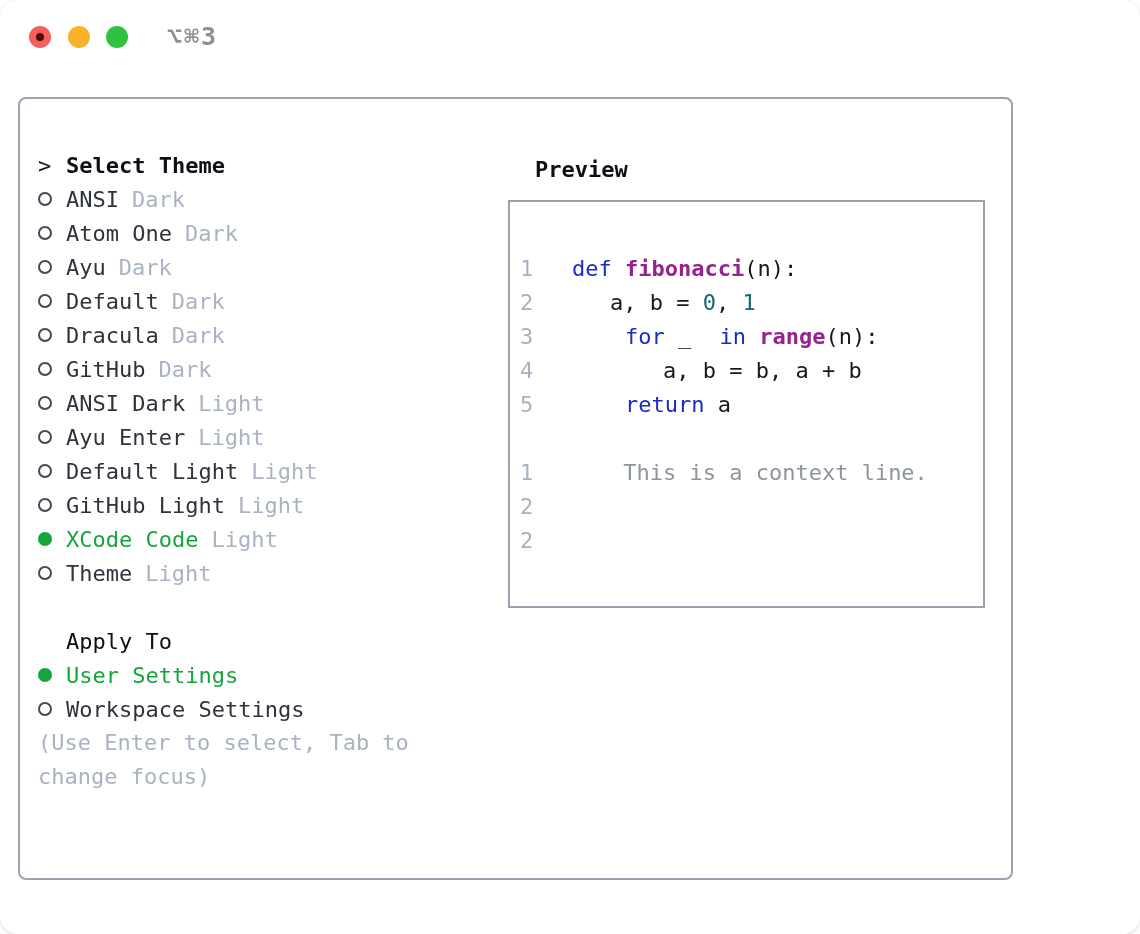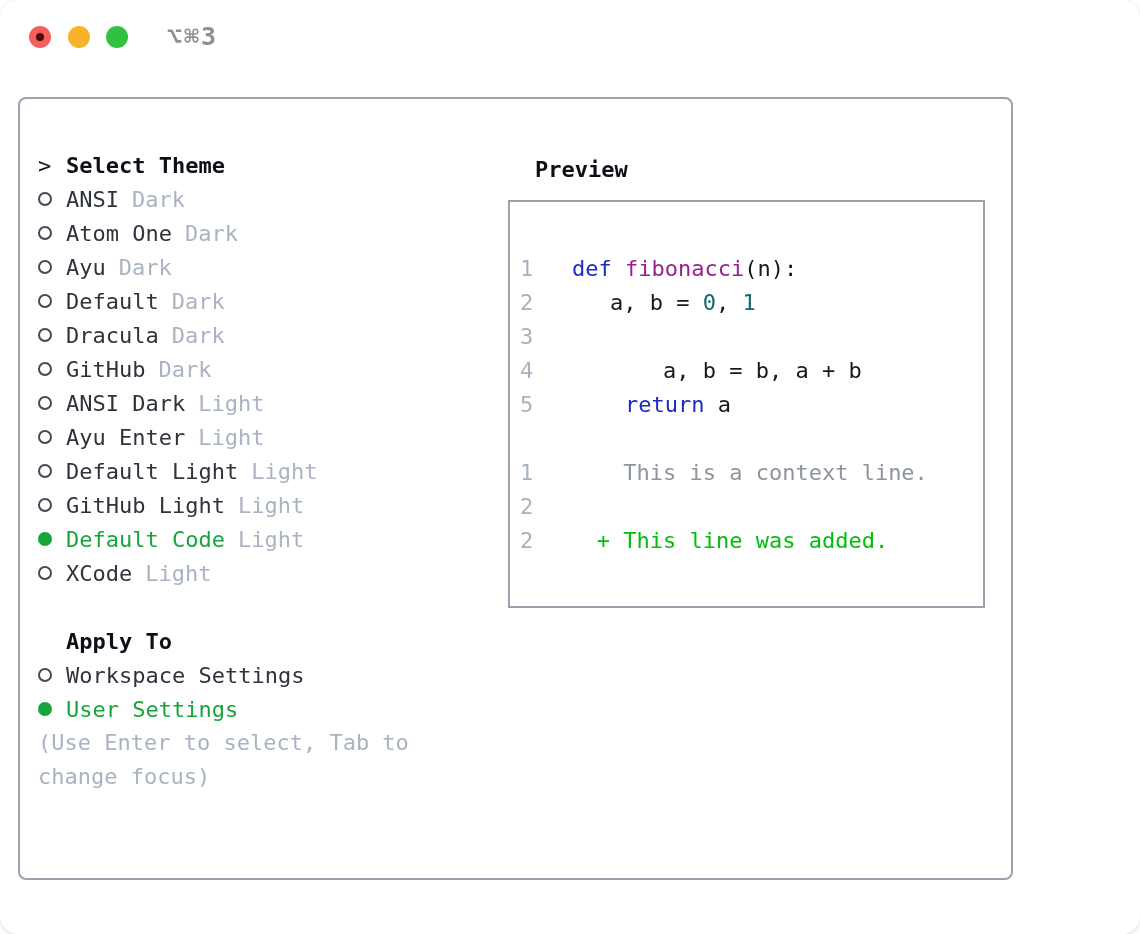--- a/index.html
+++ b/index.html
@@ -16,38 +16,38 @@
   
   .panel{position:absolute;left:18px;top:97px;width:995px;height:783px;box-sizing:border-box;
          border:2px solid var(--panel-border);border-radius:8px;background:#fff;}
   
   .left-col{position:absolute;left:38px;top:148px;width:440px;font-size:22px;color:var(--item-name);}
   .row{height:34px;display:flex;align-items:center;white-space:pre;}
   .row.blank{height:34px;}
   .marker{width:28px;flex:0 0 28px;display:flex;align-items:center;}
   .prompt-char{font-size:22px;color:var(--pl);}
   .hdr{font-weight:bold;color:var(--header-text);}
-  .hdr2{color:var(--header-text);font-weight:bold;}
+  .hdr2{color:var(--header-text);}
   .circle{width:14px;height:14px;border-radius:50%;box-sizing:border-box;
           border:2px solid var(--radio-ring);}
   .circle.on{border:none;background:var(--selected-green);}
   .name{color:var(--item-name);}
   .name.sel{color:var(--selected-green);}
   .variant{color:var(--item-variant);margin-left:13px;}
   .hint{line-height:34px;white-space:pre-line;color:var(--hint-text);}
   
   .preview-hdr{position:absolute;left:512px;top:148px;height:34px;display:flex;
                align-items:flex-end;font-size:22px;margin-left:23px;}
   .preview-box{position:absolute;left:508px;top:200px;width:477px;height:408px;
                box-sizing:border-box;border:2px solid var(--panel-border);
                padding:49px 0 0 10px;background:#fff;}
   .line{height:34px;display:flex;align-items:center;font-size:22px;white-space:pre;}
   .gutter{width:14px;flex:0 0 14px;color:var(--gutter);}
   .code{margin-left:23px;}
-  .c-kw{color:var(--kw);margin-left:15px;} .c-fn{color:var(--fn);} .c-num{color:var(--num);}
+  .c-kw{color:var(--kw);margin-left:15px;} .c-fn{color:var(--fn);font-weight:bold;} .c-num{color:var(--num);}
   .c-pl{color:var(--pl);} .c-ctx{color:var(--ctx);} .c-del{color:var(--del);}
   .c-add{color:var(--add);}
 </style>
 </head>
 <body>
 
 <div class="window">
 
   <span class="tl" style="left: 29px; background: rgb(244, 96, 92);">
       <span class="dot" style="background: rgb(74, 14, 12);"></span>
@@ -67,49 +67,49 @@
         <div class="row"><span class="marker"><span class="circle"></span></span><span class="name">ANSI</span><span class="variant">Dark</span></div>
         <div class="row"><span class="marker"><span class="circle"></span></span><span class="name">Atom One</span><span class="variant">Dark</span></div>
         <div class="row"><span class="marker"><span class="circle"></span></span><span class="name">Ayu</span><span class="variant">Dark</span></div>
         <div class="row"><span class="marker"><span class="circle"></span></span><span class="name">Default</span><span class="variant">Dark</span></div>
         <div class="row"><span class="marker"><span class="circle"></span></span><span class="name">Dracula</span><span class="variant">Dark</span></div>
         <div class="row"><span class="marker"><span class="circle"></span></span><span class="name">GitHub</span><span class="variant">Dark</span></div>
         <div class="row"><span class="marker"><span class="circle"></span></span><span class="name">ANSI Dark</span><span class="variant">Light</span></div>
         <div class="row"><span class="marker"><span class="circle"></span></span><span class="name">Ayu Enter</span><span class="variant">Light</span></div>
         <div class="row"><span class="marker"><span class="circle"></span></span><span class="name">Default Light</span><span class="variant">Light</span></div>
         <div class="row"><span class="marker"><span class="circle"></span></span><span class="name">GitHub Light</span><span class="variant">Light</span></div>
-        <div class="row"><span class="marker"><span class="circle on"></span></span><span class="name sel">Default Code</span><span class="variant">Light</span></div>
-        <div class="row"><span class="marker"><span class="circle"></span></span><span class="name">XCode</span><span class="variant">Light</span></div>
+        <div class="row"><span class="marker"><span class="circle on"></span></span><span class="name sel">XCode Code</span><span class="variant">Light</span></div>
+        <div class="row"><span class="marker"><span class="circle"></span></span><span class="name">Theme</span><span class="variant">Light</span></div>
       </div>
     <div class="row blank"></div>
     <div class="row">
       <span class="marker"></span>
       <span class="hdr2">Apply To</span>
     </div>
     <div id="apply-list">
+        <div class="row"><span class="marker"><span class="circle on"></span></span><span class="name sel">User Settings</span></div>
         <div class="row"><span class="marker"><span class="circle"></span></span><span class="name">Workspace Settings</span></div>
-        <div class="row"><span class="marker"><span class="circle on"></span></span><span class="name sel">User Settings</span></div>
       </div>
     <div class="hint">(Use Enter to select, Tab to
 change focus)</div>
   </div>
 
   <div class="preview-hdr">
     <span class="hdr">Preview</span>
   </div>
 
   <div class="preview-box">
     <div id="code-lines">
         <div class="line"><span class="gutter">1</span><span class="code"><span class="c-kw">def</span><span class="c-pl"> </span><span class="c-fn">fibonacci</span><span class="c-pl">(n):</span></span></div>
         <div class="line"><span class="gutter">2</span><span class="code"><span class="c-pl">    a, b = </span><span class="c-num">0</span><span class="c-pl">, </span><span class="c-num">1</span></span></div>
-        <div class="line"><span class="gutter">3</span></div>
+        <div class="line"><span class="gutter">3</span><span class="code"><span class="c-pl">    </span><span class="c-kw">for</span><span class="c-pl"> _ </span><span class="c-kw">in</span><span class="c-pl"> </span><span class="c-fn">range</span><span class="c-pl">(n):</span></span></div>
         <div class="line"><span class="gutter">4</span><span class="code"><span class="c-pl">        a, b = b, a + b</span></span></div>
         <div class="line"><span class="gutter">5</span><span class="code"><span class="c-pl">    </span><span class="c-kw">return</span><span class="c-pl"> a</span></span></div>
       </div>
     <div class="line"></div>
     <div id="diff-lines">
         <div class="line"><span class="gutter">1</span><span class="code"><span class="c-ctx">     This is a context line.</span></span></div>
         <div class="line"><span class="gutter">2</span></div>
-        <div class="line"><span class="gutter">2</span><span class="code"><span class="c-add">   + This line was added.</span></span></div>
+        <div class="line"><span class="gutter">2</span></div>
       </div>
   </div>
 
 </div>
 
 </body></html>

